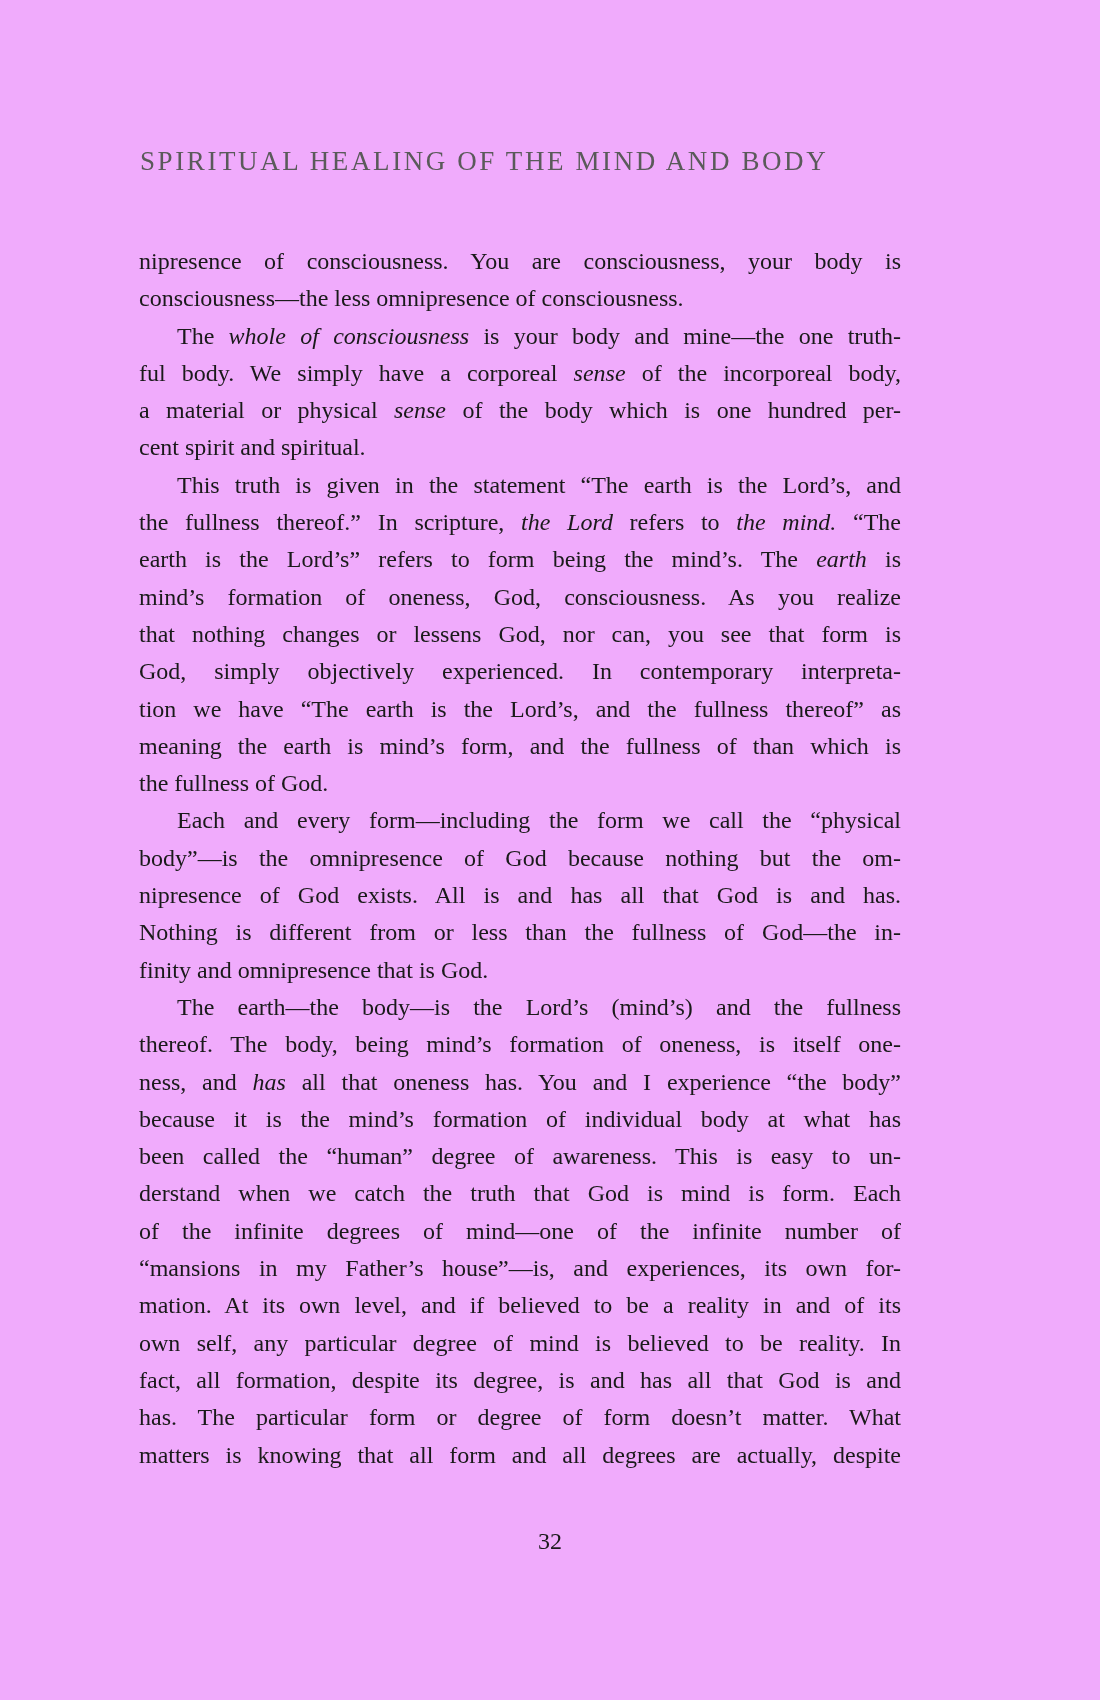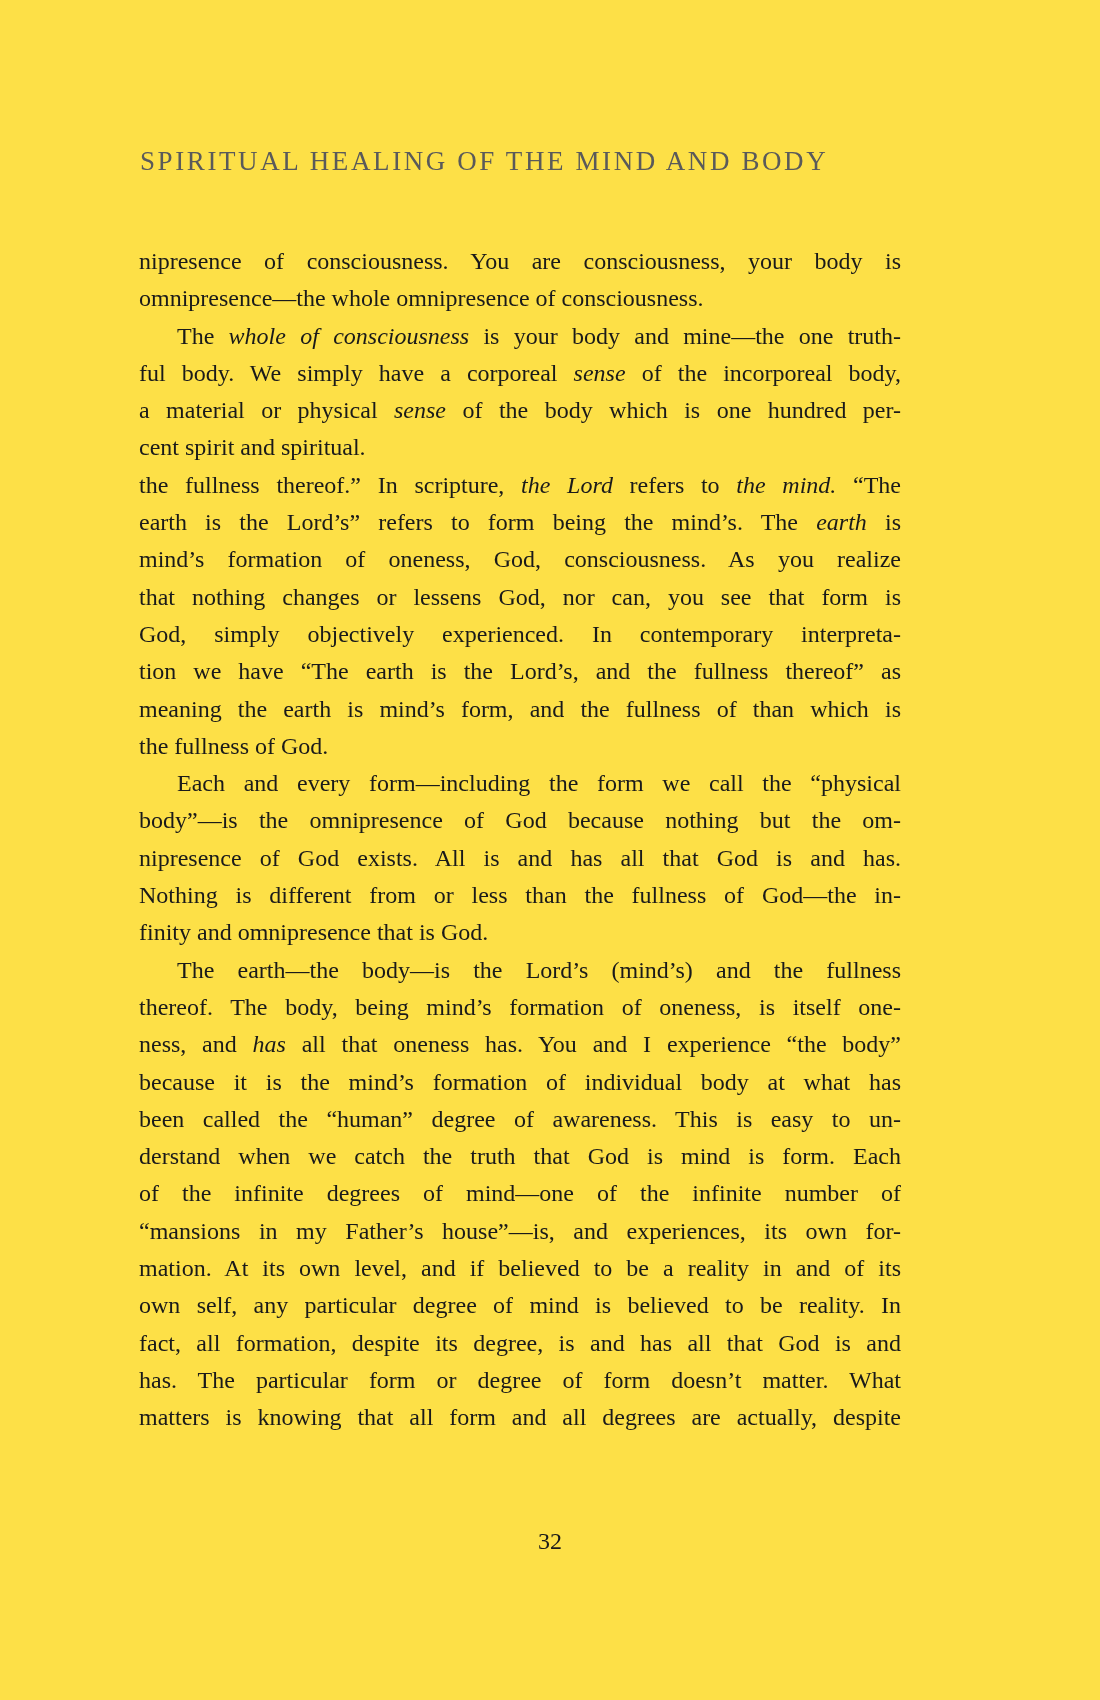--- a/index.html
+++ b/index.html
@@ -1,17 +1,17 @@
 <!DOCTYPE html>
 <html><head>
   <meta charset="utf-8">
   <style>
     html, body { margin: 0; padding: 0; background: #ffffff; }
     body { width: 1100px; height: 1700px; position: relative; overflow: hidden; }
-    .page { position: absolute; left: 0; top: 0; width: 1100px; height: 1700px; background: #fde047; }
+    .page { position: absolute; left: 0; top: 0; width: 1100px; height: 1700px; background: #f0abfc; }
     .running-head {
       position: absolute; left: 140px; top: 146px; width: 760px;
       font-family: "Liberation Serif", "DejaVu Serif", serif;
       font-size: 27px; letter-spacing: 2.6px; color: #5a5a5a;
       white-space: nowrap; line-height: 30px;
     }
     .body-text {
       position: absolute; left: 139px; top: 243px; width: 762px;
       font-family: "Liberation Serif", "DejaVu Serif", serif;
       font-size: 24px; color: #1a1a1a; line-height: 37.3px;
@@ -30,29 +30,30 @@
     }
   </style>
 </head>
 <body>
 
 <div class="page">
   <div class="running-head">SPIRITUAL HEALING OF THE MIND AND BODY</div>
   <div class="body-text" id="body-text">
       <div>
         <span class="line"><span>nipresence of consciousness. You are consciousness, your body is</span></span>
-        <span class="line last"><span>omnipresence—the whole omnipresence of consciousness.</span></span>
+        <span class="line last"><span>consciousness—the less omnipresence of consciousness.</span></span>
       </div>
       <div>
         <span class="line indent"><span>The </span><i>whole of consciousness</i><span> is your body and mine—the one truth-</span></span>
         <span class="line"><span>ful body. We simply have a corporeal </span><i>sense</i><span> of the incorporeal body,</span></span>
         <span class="line"><span>a material or physical </span><i>sense</i><span> of the body which is one hundred per-</span></span>
         <span class="line last"><span>cent spirit and spiritual.</span></span>
       </div>
       <div>
+        <span class="line indent"><span>This truth is given in the statement “The earth is the Lord’s, and</span></span>
         <span class="line"><span>the fullness thereof.” In scripture, </span><i>the Lord</i><span> refers to </span><i>the mind.</i><span> “The</span></span>
         <span class="line"><span>earth is the Lord’s” refers to form being the mind’s. The </span><i>earth</i><span> is</span></span>
         <span class="line"><span>mind’s formation of oneness, God, consciousness. As you realize</span></span>
         <span class="line"><span>that nothing changes or lessens God, nor can, you see that form is</span></span>
         <span class="line"><span>God, simply objectively experienced. In contemporary interpreta-</span></span>
         <span class="line"><span>tion we have “The earth is the Lord’s, and the fullness thereof” as</span></span>
         <span class="line"><span>meaning the earth is mind’s form, and the fullness of than which is</span></span>
         <span class="line last"><span>the fullness of God.</span></span>
       </div>
       <div>

